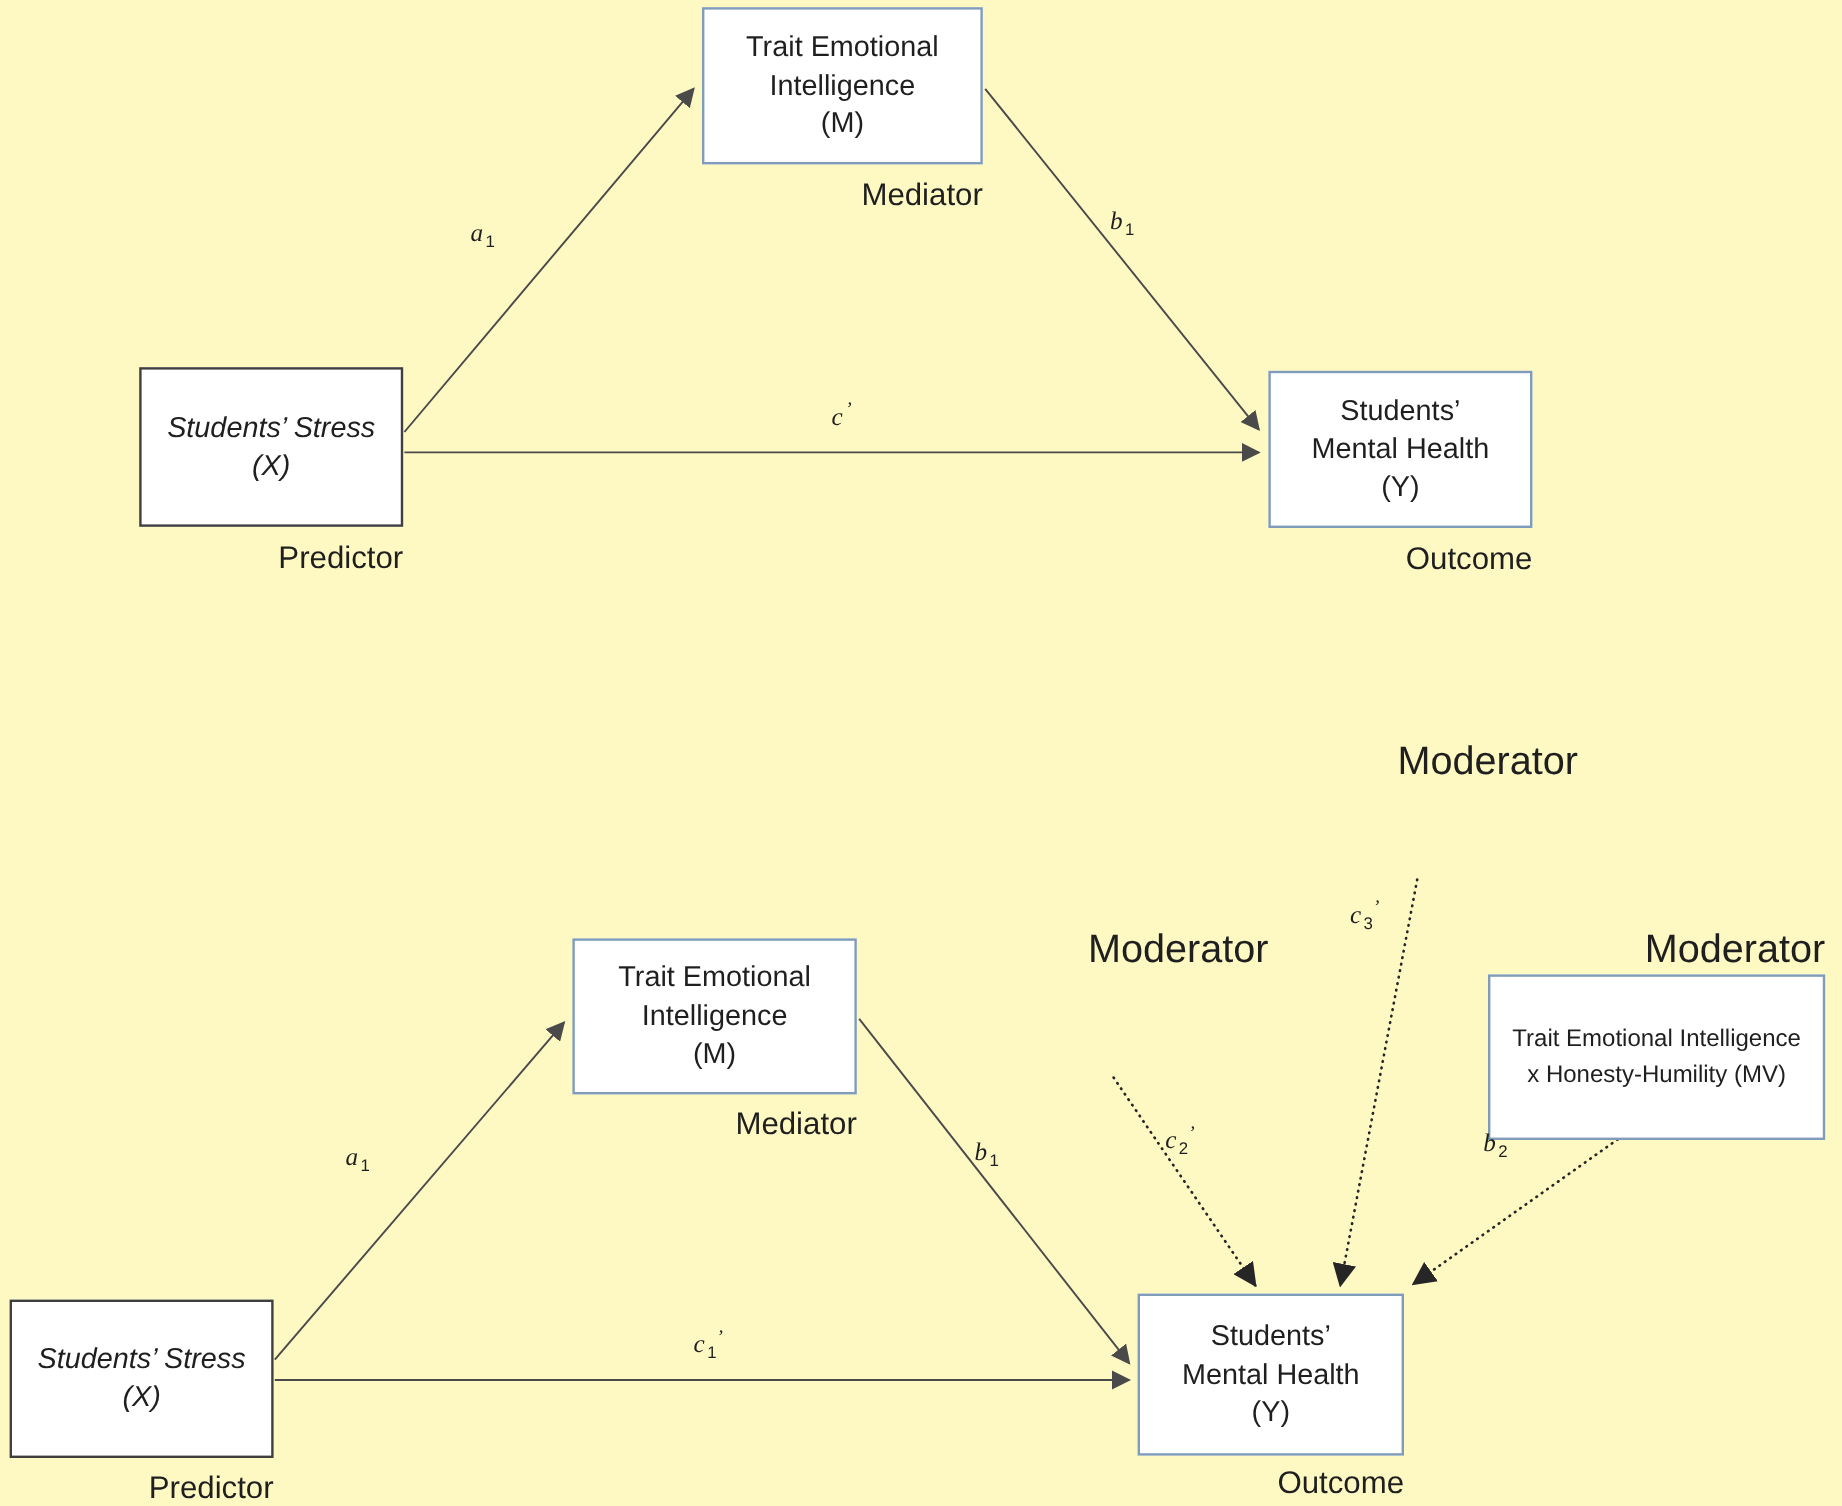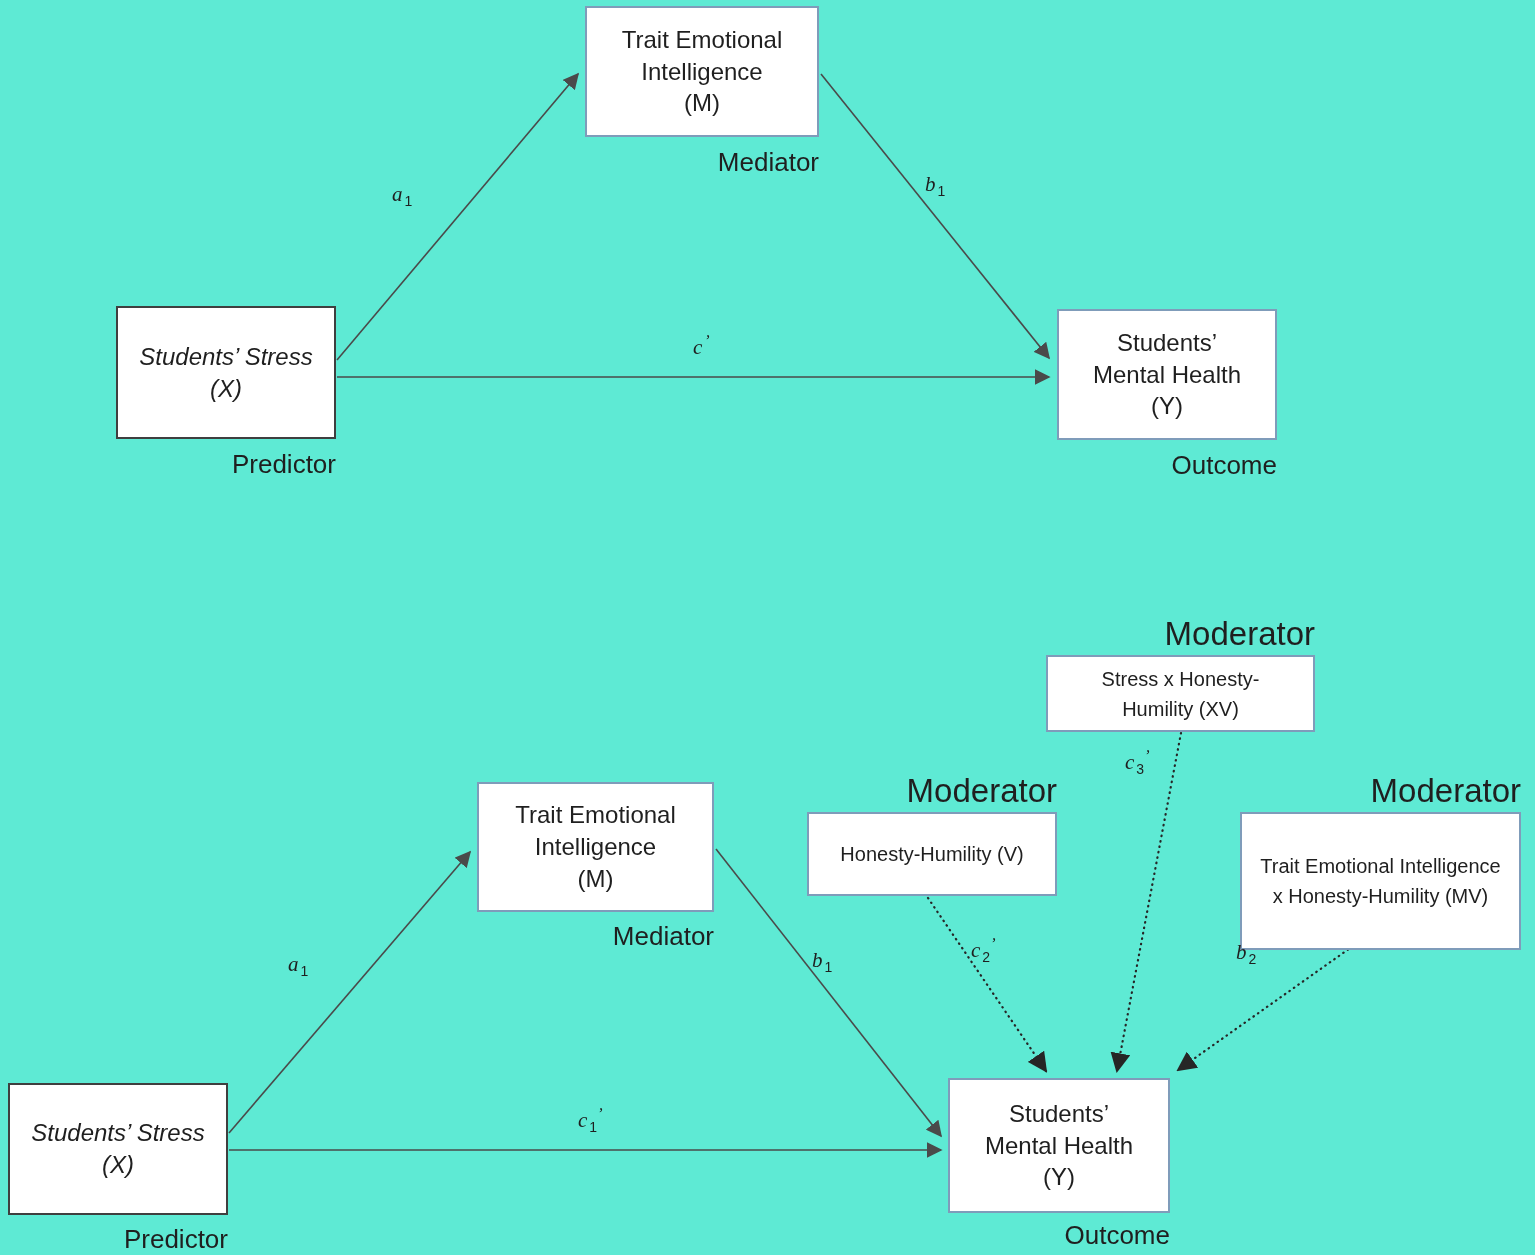--- a/index.html
+++ b/index.html
@@ -1,20 +1,20 @@
 <!DOCTYPE html>
 <html style="--line: #4a4a4a; --dotted: #262626; --border-accent: #7f9cba; --border-dark: #3f3f3f; --text: #1f1f1f;"><head>
 <meta charset="utf-8">
 <style>
   :root{
     --line:#4a4a4a; --dotted:#262626; --border-accent:#7f9cba; --border-dark:#3f3f3f; --text:#1f1f1f;
   }
   html,body{margin:0;padding:0;background:#ffffff;}
   #canvas{
-    position:relative;width:1535px;height:1255px;background:#5eead4;overflow:hidden;
+    position:relative;width:1535px;height:1255px;background:#fef9c3;overflow:hidden;
     font-family:"Liberation Sans", sans-serif;color:var(--text);
   }
   #arrows{position:absolute;left:0;top:0;width:1535px;height:1255px;}
   .solid-line{stroke:var(--line);stroke-width:1.6;fill:none;}
   .dotted-line{stroke:var(--dotted);stroke-width:2.2;fill:none;stroke-dasharray:0.5 5;stroke-linecap:round;}
   #arrow-solid path{fill:var(--line);}
   #arrow-dotted path{fill:var(--dotted);}
   .node{
     position:absolute;display:flex;align-items:center;justify-content:center;
     background:#ffffff;border:2px solid var(--border-accent);box-sizing:border-box;
@@ -107,29 +107,22 @@
   <div class="caption" style="left:8px;top:1224px;width:220px">Predictor</div>
 
   <div class="node" style="left:948px;top:1078px;width:222px;height:135px">
     <span class="node-text">Students’
 Mental Health
 (Y)</span>
   </div>
   <div class="caption" style="left:948px;top:1220px;width:222px">Outcome</div>
 
   <div class="mod-heading" style="left:807px;top:772px;width:250px">Moderator</div>
-  <div class="node" style="left:807px;top:812px;width:250px;height:84px">
-    <span class="node-text small">Honesty-Humility (V)</span>
-  </div>
 
   <div class="mod-heading" style="left:1046px;top:615px;width:269px">Moderator</div>
-  <div class="node" style="left:1046px;top:655px;width:269px;height:77px">
-    <span class="node-text small">Stress x Honesty-
-Humility (XV)</span>
-  </div>
 
   <div class="mod-heading" style="left:1240px;top:772px;width:281px">Moderator</div>
   <div class="node" style="left:1240px;top:812px;width:281px;height:138px">
     <span class="node-text small">Trait Emotional Intelligence
 x Honesty-Humility (MV)</span>
   </div>
 
   <div class="path-label" style="left:288px;top:952px">
     <span>a</span><sub>1</sub><span class="pl-prime"></span>
   </div>

